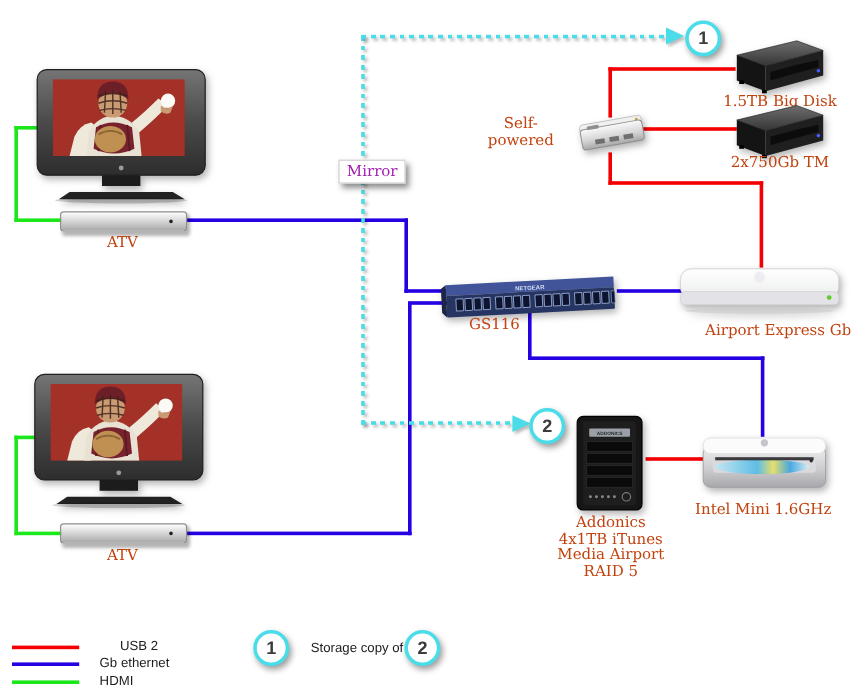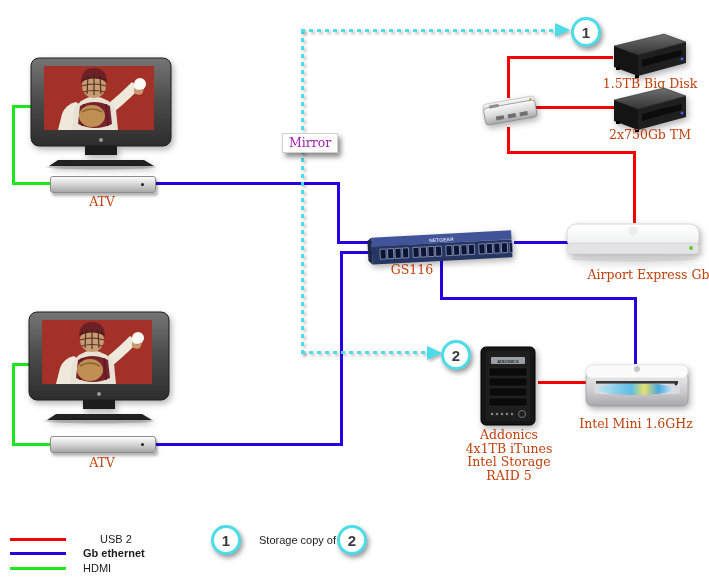--- a/index.html
+++ b/index.html
@@ -210,20 +210,21 @@
         <rect x="8" y="14" width="52" height="17" rx="3" fill="url(#hubg)" stroke="#8e8e8e" stroke-width=".8"></rect>
         <rect x="19" y="24" width="8" height="4" fill="#6f6f6f"></rect>
         <rect x="31" y="24" width="8" height="4" fill="#6f6f6f"></rect>
         <rect x="43" y="24" width="8" height="4" fill="#6f6f6f"></rect>
         <rect x="14" y="12" width="10" height="3" rx="1" fill="#8f8f8f"></rect>
         <circle cx="56" cy="13" r="1.2" fill="#b7a23c"></circle>
       </g>
     </svg>
   </div>
   <div class="dlabel" style="left:396px;top:96px;width:76px;">
+    <div>Self-powered</div>
   </div>
 
   <div class="device" style="left:606px;top:30px;">
     <svg width="84" height="48" viewBox="0 0 84 48">
       <defs>
         <linearGradient id="dk1" x1="0" y1="0" x2="0" y2="1">
           <stop offset="0" stop-color="#6e6e6e"></stop>
             <stop offset="1" stop-color="#353535"></stop>
         </linearGradient>
       </defs>
@@ -319,32 +320,32 @@
           <circle cx="25" cy="69" r="1.2"></circle>
         <circle cx="30" cy="69" r="1.2"></circle>
           <circle cx="35" cy="69" r="1.2"></circle>
       </g>
       <circle cx="45" cy="69" r="3.5" fill="none" stroke="#777" stroke-width="1"></circle>
     </svg>
   </div>
   <div class="dlabel" style="left:459px;top:428px;width:100px;">
     <div>Addonics</div>
     <div>4x1TB iTunes</div>
-    <div>Intel Storage</div>
+    <div>Media Airport</div>
     <div>RAID 5</div>
   </div>
 
   <div class="mirror-tag" style="left:282px;top:133px;">Mirror</div>
   <div class="badge" style="left:571px;top:17px;">1</div>
   <div class="badge" style="left:441px;top:340px;">2</div>
 
   <div class="seg wire-usb" style="left:10px;top:538px;width:56px;height:3px;"></div>
   <div class="llabel" style="left:83px;top:533px;padding-left:17px;">USB 2</div>
   <div class="seg wire-ethernet" style="left:10px;top:552px;width:56px;height:3px;"></div>
-  <div class="llabel" style="left:83px;top:547px;font-weight:bold;">Gb ethernet</div>
+  <div class="llabel" style="left:83px;top:547px;">Gb ethernet</div>
   <div class="seg wire-hdmi" style="left:10px;top:567px;width:56px;height:3px;"></div>
   <div class="llabel" style="left:83px;top:562px;">HDMI</div>
 
   <div class="badge" style="left:211px;top:525px;">1</div>
   <div class="llabel" style="left:259px;top:534px;">Storage copy of</div>
   <div class="badge" style="left:337px;top:525px;">2</div>
 
 </div>
 
 </body></html>

